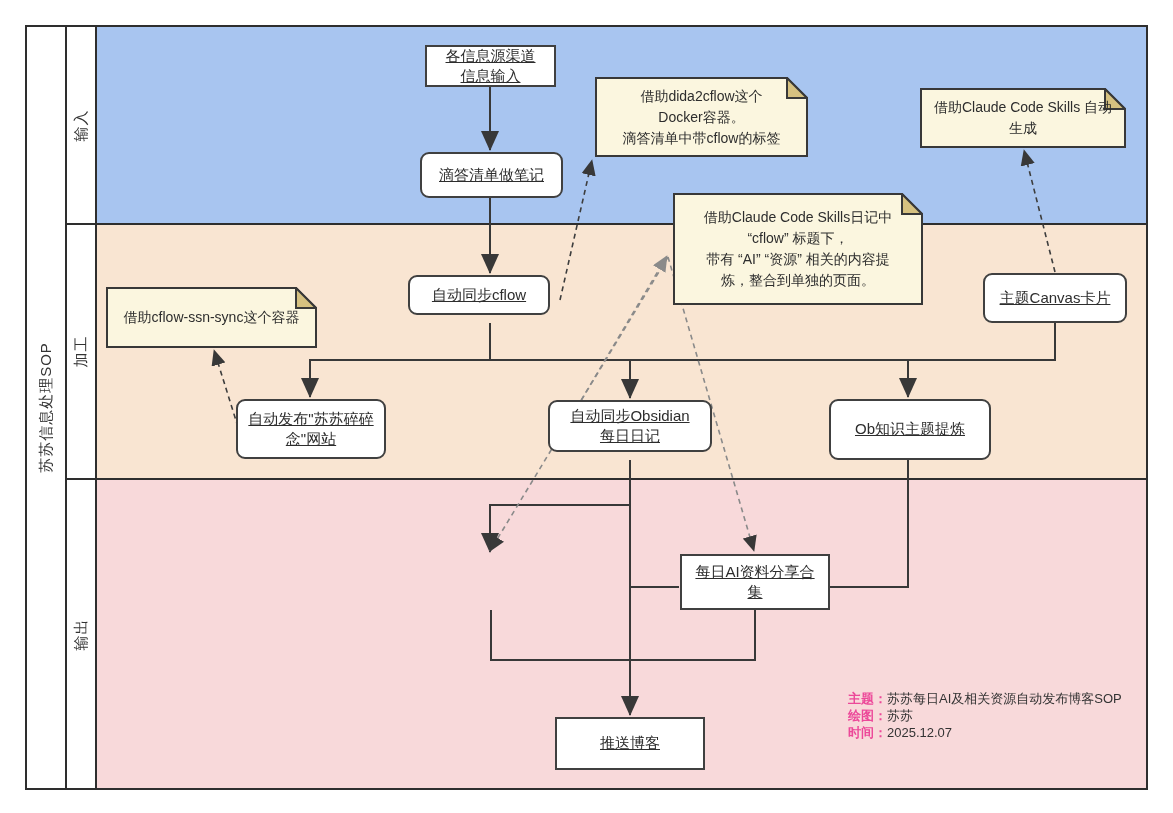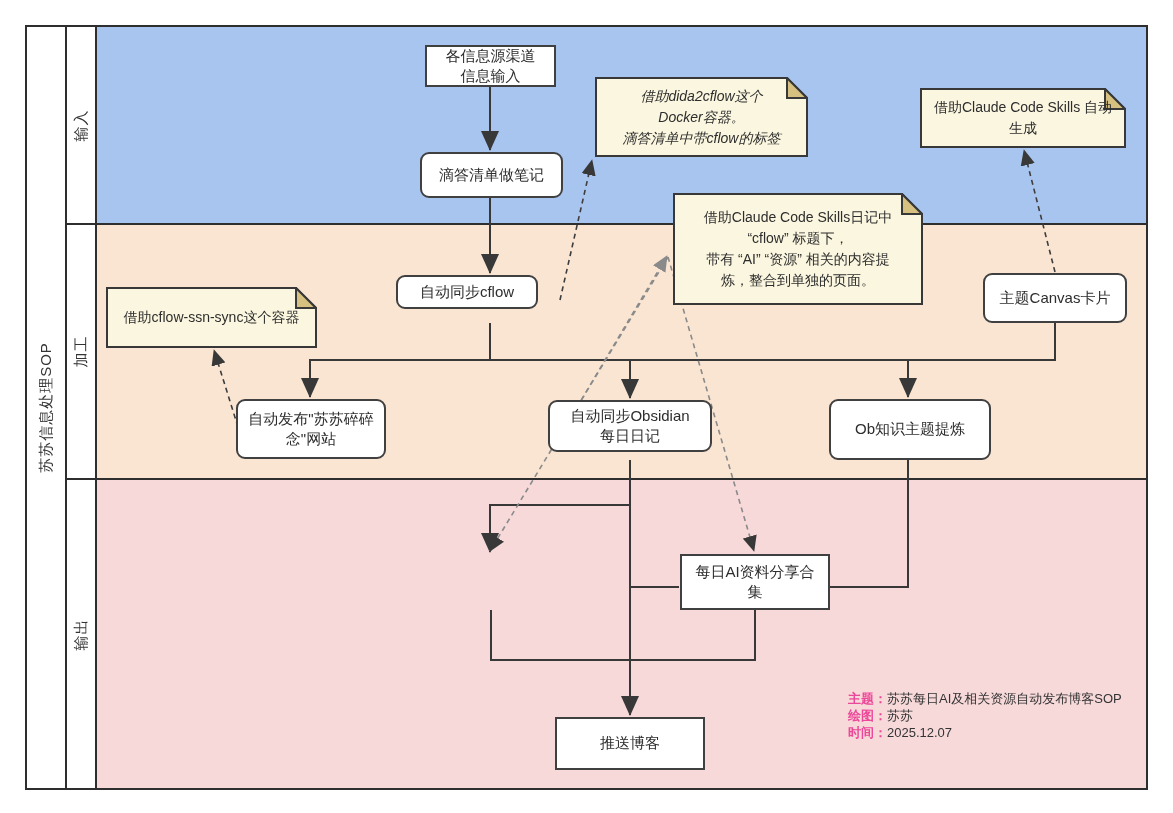--- a/index.html
+++ b/index.html
@@ -20,21 +20,21 @@
 
   
   svg.wires{position:absolute;left:0;top:0;width:1173px;height:813px;pointer-events:none;}
   .s{stroke:#383838;stroke-width:2;fill:none;}
   .d{stroke:#3d3d3d;stroke-width:1.6;fill:none;stroke-dasharray:5 4;}
   .g{stroke:#8a8a8a;stroke-width:1.6;fill:none;stroke-dasharray:5 4;}
 
   
   .node{position:absolute;background:#fff;border:2px solid #404040;box-sizing:border-box;
     display:flex;align-items:center;justify-content:center;text-align:center;
-    font-size:15px;color:#2d2d2d;line-height:1.35;white-space:pre-line;padding:0 6px;}
+    font-size:15px;color:#2d2d2d;line-height:1.35;white-space:pre-line;padding:0 6px;text-decoration:underline;}
   .node.r{border-radius:9px;}
 
   
   .note{position:absolute;box-sizing:border-box;}
   .note .shape{position:absolute;left:0;top:0;width:100%;height:100%;}
   .note .txt{position:absolute;left:0;top:0;width:100%;height:100%;box-sizing:border-box;
     display:flex;align-items:center;justify-content:center;text-align:center;
     font-size:14px;color:#2d2d2d;line-height:1.5;white-space:pre-line;padding:4px 10px;}
 
   
@@ -96,30 +96,30 @@
     <path class="d" d="M238 427 L214 350" marker-end="url(#ad)"></path>
     <path class="d" d="M1055 272 L1024 150" marker-end="url(#ad)"></path>
     <path class="g" d="M668 257 L490 551" marker-end="url(#ad)"></path>
     <path class="g" d="M668 257 L754 551" marker-end="url(#ad)"></path>
     <path class="g" d="M558 439 L667 256" marker-end="url(#ag)"></path>
   </svg>
 
   <div class="node" style="left:425px;top:45px;width:131px;height:42px;">各信息源渠道
 信息输入</div>
   <div class="node r" style="left:420px;top:152px;width:143px;height:46px;">滴答清单做笔记</div>
-  <div class="node r" style="left:396px;top:275px;width:142px;height:34px;">自动同步cflow</div>
+  <div class="node r" style="left:408px;top:275px;width:142px;height:40px;">自动同步cflow</div>
   <div class="node r" style="left:236px;top:399px;width:150px;height:60px;">自动发布"苏苏碎碎念"网站</div>
   <div class="node r" style="left:548px;top:400px;width:164px;height:52px;">自动同步Obsidian
 每日日记</div>
   <div class="node r" style="left:983px;top:273px;width:144px;height:50px;">主题Canvas卡片</div>
   <div class="node r" style="left:829px;top:399px;width:162px;height:61px;">Ob知识主题提炼</div>
   <div class="node" style="left:680px;top:554px;width:150px;height:56px;">每日AI资料分享合集</div>
   <div class="node" style="left:555px;top:717px;width:150px;height:53px;">推送博客</div>
 
-  <div class="note" style="left:595px;top:77px;width:213px;height:80px;font-style:italic;">
+  <div class="note" style="left:595px;top:77px;width:213px;height:80px;">
     <svg class="shape" viewBox="0 0 213 80" preserveAspectRatio="none">
       <path d="M1,1 H192 L212,21 V79 H1 Z" fill="#fbf6df" stroke="#383838" stroke-width="2"></path>
       <path d="M192,1 L212,21 L192,21 Z" fill="#d6c180" stroke="#383838" stroke-width="2"></path>
     </svg>
     <div class="txt">借助dida2cflow这个
 Docker容器。
 滴答清单中带cflow的标签</div>
   </div>
 
   <div class="note" style="left:920px;top:88px;width:206px;height:60px;">

